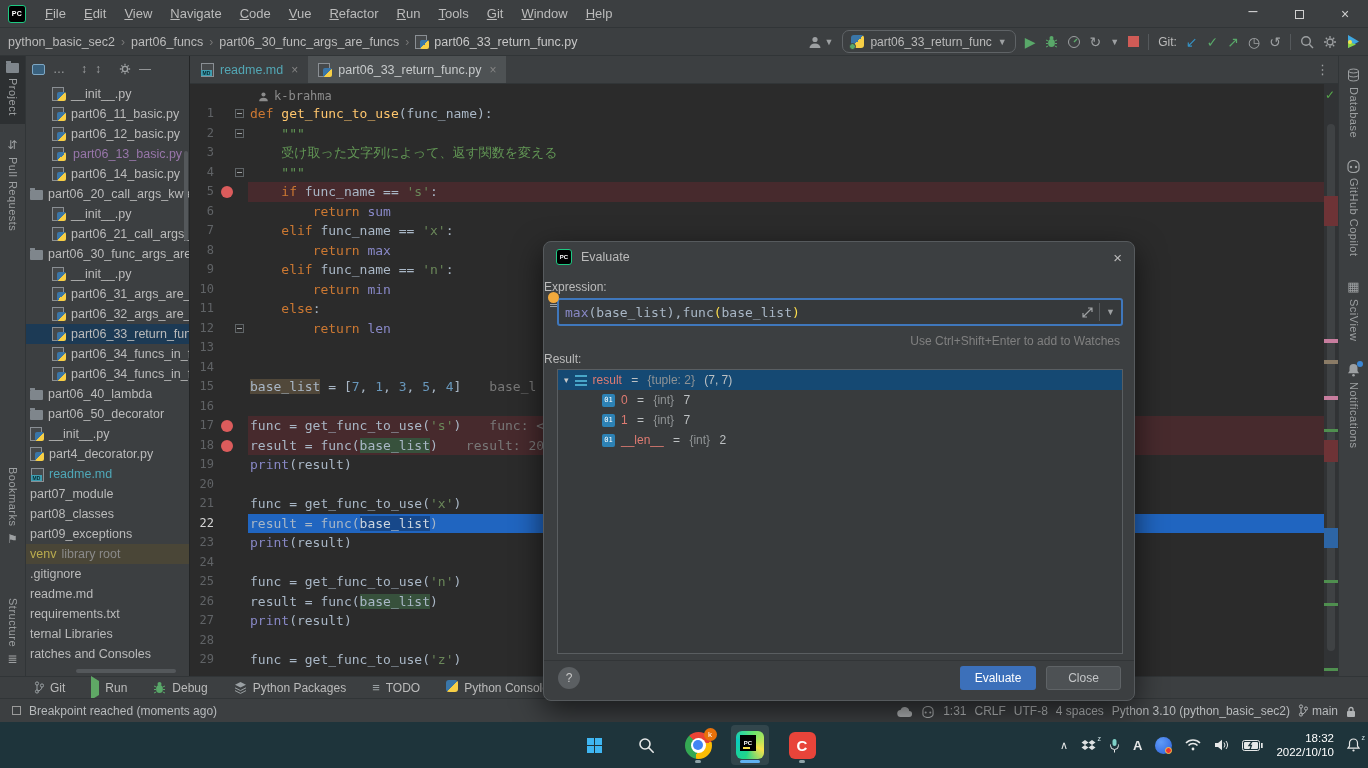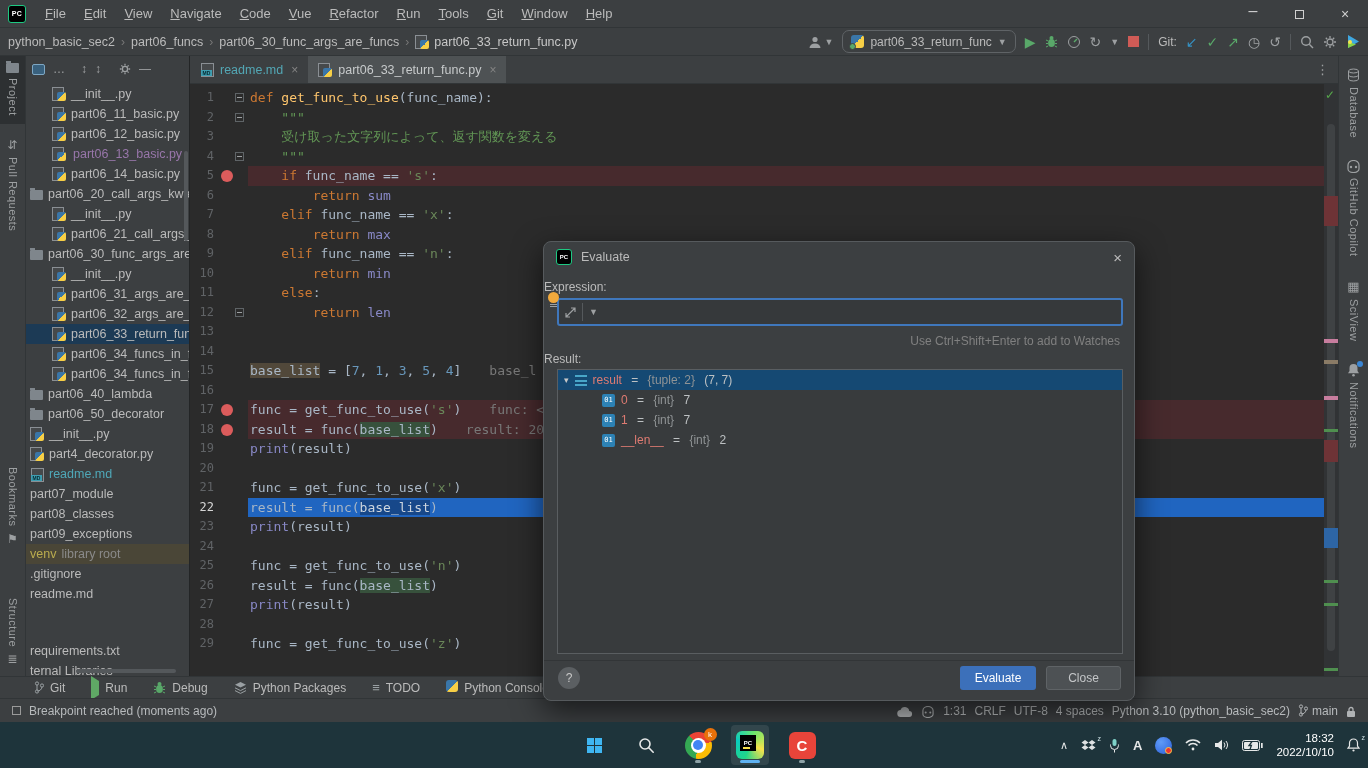--- a/index.html
+++ b/index.html
@@ -404,21 +404,21 @@
           <div class="tree-row venv" style="padding-left: 4px;">
             <span class="tree-label">venv</span>
             <span class="tree-label2"> library root</span>
           </div>
           <div class="tree-row " style="padding-left: 4px;">
             <span class="tree-label">.gitignore</span>
           </div>
           <div class="tree-row " style="padding-left: 4px;">
             <span class="tree-label">readme.md</span>
           </div>
-          <div class="tree-row " style="padding-left: 4px; margin-top: 37px;">
+          <div class="tree-row " style="padding-left: 4px;">
             <span class="tree-label">requirements.txt</span>
           </div>
           <div class="tree-row " style="padding-left: 4px;">
             <span class="tree-label">ternal Libraries</span>
           </div>
           <div class="tree-row " style="padding-left: 4px;">
             <span class="tree-label">ratches and Consoles</span>
           </div>
         </div>
       <div class="proj-vscroll"></div>
@@ -436,20 +436,30 @@
             <div class="tab active">
               <span class="ic ic-pyfile"></span>
               <span class="tab-label">part06_33_return_func.py</span>
               <span class="tab-close">×</span>
             </div>
           </div>
         <span class="tab-kebab">⋮</span>
       </div>
 
       <div id="lines" class="lines">
+        <div class="code-row author-row">
+          <span class="gutter"></span>
+          <span class="codecell">
+            <svg width="11" height="11" viewBox="0 0 14 14">
+                <circle cx="7" cy="4.5" r="2.6" fill="#8c8c8c"></circle>
+                <path d="M1.5 13 a5.5 4.5 0 0 1 11 0 z" fill="#8c8c8c"></path>
+              </svg>
+            <span>k-brahma</span>
+          </span>
+        </div>
       <div class="code-row"><span class="gutter"><span class="ln">1</span><span class="fold"></span></span><span class="codecell"><span class="c-kw">def </span><span class="c-fn">get_func_to_use</span><span class="c-txt">(func_name):</span></span></div>
           <div class="code-row"><span class="gutter"><span class="ln">2</span><span class="fold"></span></span><span class="codecell"><span class="c-doc">    """</span></span></div>
           <div class="code-row"><span class="gutter"><span class="ln">3</span></span><span class="codecell"><span class="c-doc">    受け取った文字列によって、返す関数を変える</span></span></div>
           <div class="code-row"><span class="gutter"><span class="ln">4</span><span class="fold"></span></span><span class="codecell"><span class="c-doc">    """</span></span></div>
           <div class="code-row row-bp"><span class="gutter"><span class="ln">5</span><span class="bp"></span></span><span class="codecell"><span class="c-txt">    </span><span class="c-kw">if </span><span class="c-txt">func_name == </span><span class="c-str">'s'</span><span class="c-txt">:</span></span></div>
           <div class="code-row"><span class="gutter"><span class="ln">6</span></span><span class="codecell"><span class="c-txt">        </span><span class="c-kw">return </span><span class="c-bi">sum</span></span></div>
           <div class="code-row"><span class="gutter"><span class="ln">7</span></span><span class="codecell"><span class="c-txt">    </span><span class="c-kw">elif </span><span class="c-txt">func_name == </span><span class="c-str">'x'</span><span class="c-txt">:</span></span></div>
           <div class="code-row"><span class="gutter"><span class="ln">8</span></span><span class="codecell"><span class="c-txt">        </span><span class="c-kw">return </span><span class="c-bi">max</span></span></div>
           <div class="code-row"><span class="gutter"><span class="ln">9</span></span><span class="codecell"><span class="c-txt">    </span><span class="c-kw">elif </span><span class="c-txt">func_name == </span><span class="c-str">'n'</span><span class="c-txt">:</span></span></div>
           <div class="code-row"><span class="gutter"><span class="ln">10</span></span><span class="codecell"><span class="c-txt">        </span><span class="c-kw">return </span><span class="c-bi">min</span></span></div>
@@ -526,20 +536,21 @@
 
   <div class="dialog">
     <div class="dlg-title">
       <span class="dlg-pc">PC</span>
       <span>Evaluate</span>
       <span class="dlg-close">×</span>
     </div>
     <div class="dlg-label" style="top:38px;">Expression:</div>
     <div class="bulb"></div>
     <div class="expr-wrap">
+      <span id="expr" class="expr-text"><span class="c-bi">max</span><span class="c-txt">(base_list)</span><span class="c-txt">,</span><span class="c-txt">func</span><span class="c-match">(</span><span class="c-txt">base_list</span><span class="c-match">)</span></span>
       <span class="expr-expand">
         <svg width="11" height="11" viewBox="0 0 11 11">
             <path d="M1 10 L10 1 M6 1 H10 V5 M5 10 H1 V6" stroke="#9da0a2" stroke-width="1.2" fill="none"></path>
           </svg>
       </span>
       <span class="expr-ddsep"></span>
       <span class="dd">▼</span>
     </div>
     <div class="watch-hint">Use Ctrl+Shift+Enter to add to Watches</div>
     <div class="dlg-label" style="top:110px;">Result:</div>

